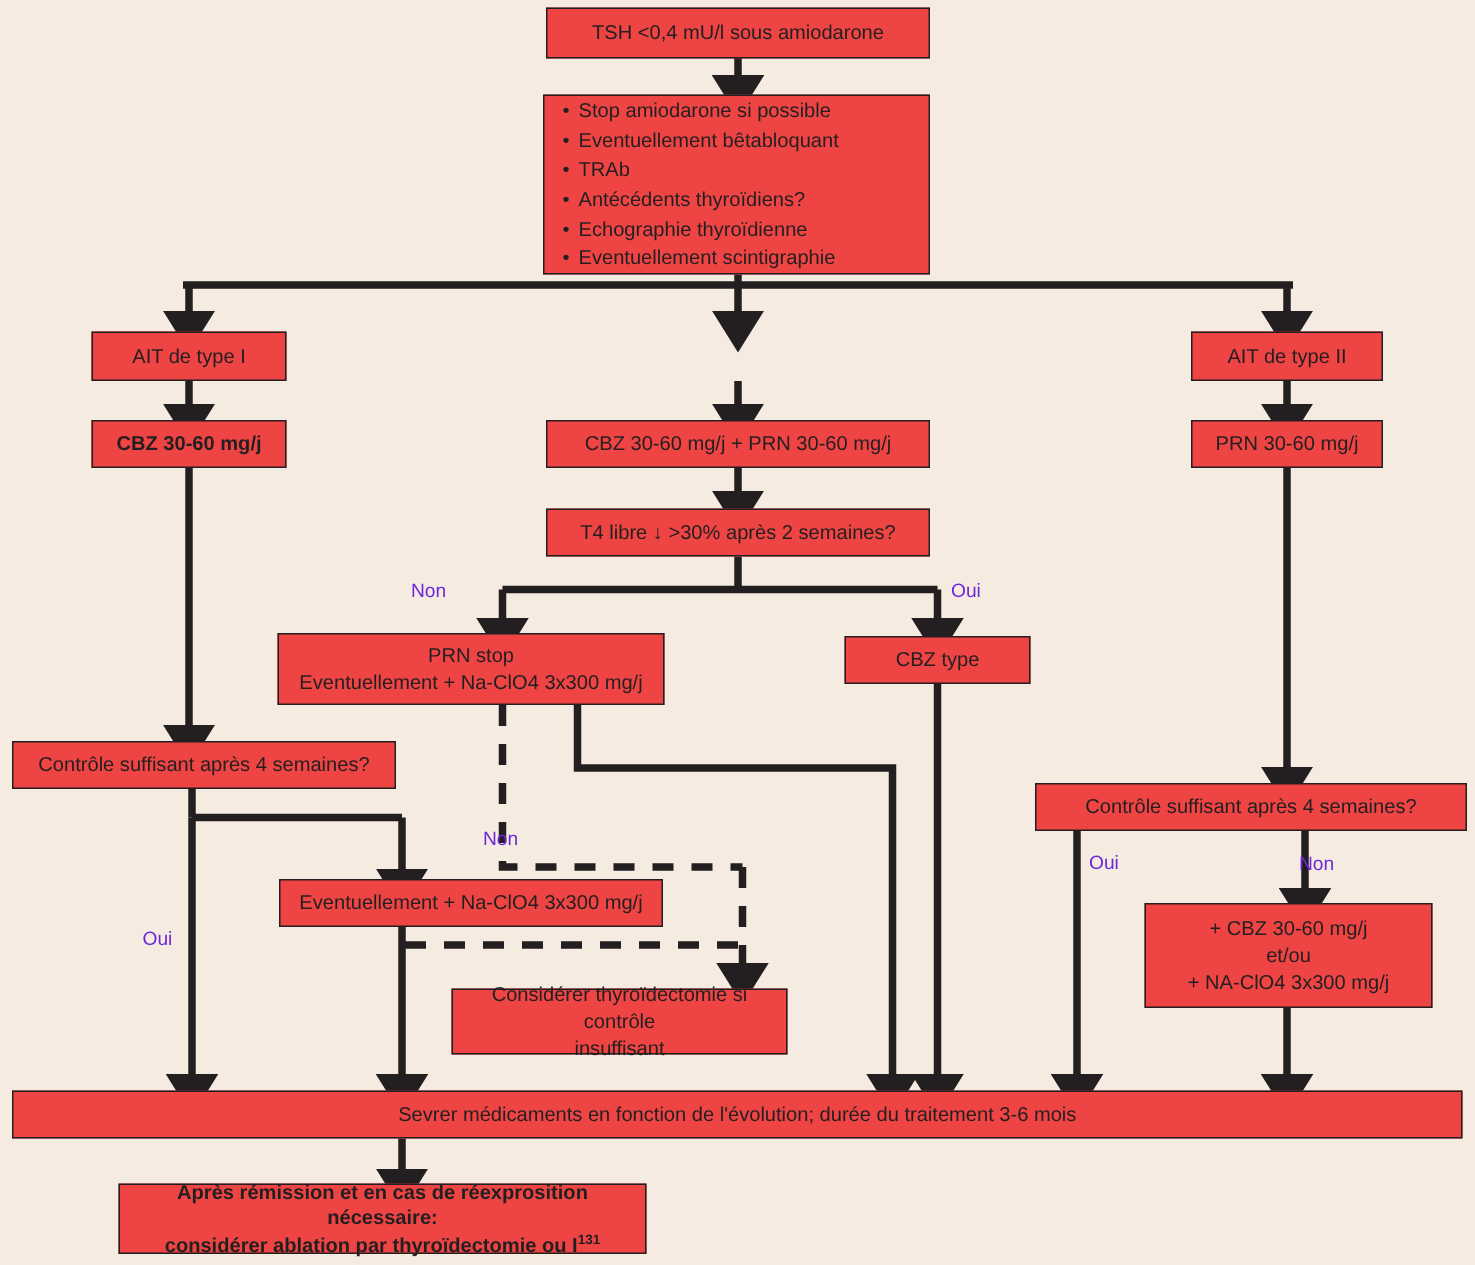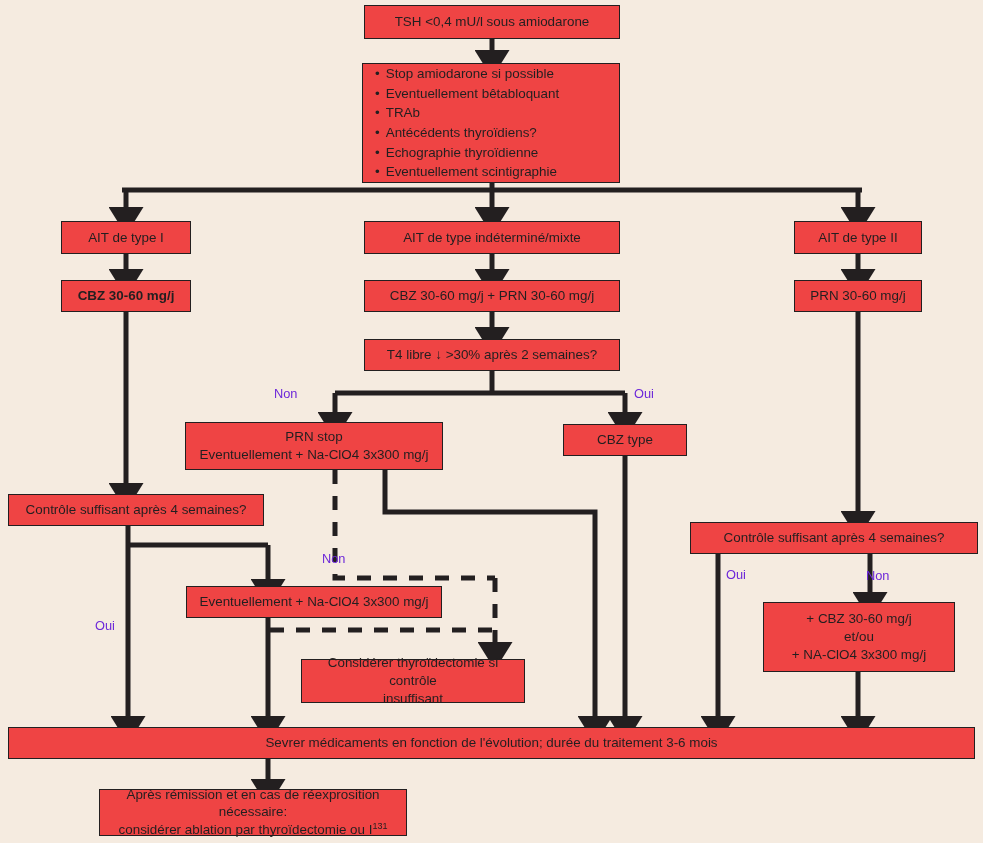--- a/index.html
+++ b/index.html
@@ -125,23 +125,20 @@
       <span class="bullet-row">Antécédents thyroïdiens?</span>
       <span class="bullet-row">Echographie thyroïdienne</span>
       <span class="bullet-row">Eventuellement scintigraphie</span>
     </div>
   </div>
 
   <div class="node" style="left:61px;top:221px;width:130px;height:33px;">
     <span class="txt">AIT de type I</span>
   </div>
 
-  <div class="node" style="left:364px;top:221px;width:256px;height:33px;">
-    <span class="txt">AIT de type indéterminé/mixte</span>
-  </div>
 
   <div class="node" style="left:794px;top:221px;width:128px;height:33px;">
     <span class="txt">AIT de type II</span>
   </div>
 
   <div class="node" style="left:61px;top:280px;width:130px;height:32px;font-weight:bold;">
     <span class="txt">CBZ 30-60 mg/j</span>
   </div>
 
   <div class="node" style="left:364px;top:280px;width:256px;height:32px;">
@@ -185,21 +182,21 @@
   <div class="node" style="left:763px;top:602px;width:192px;height:70px;">
     <span class="txt">+ CBZ 30-60 mg/j
 et/ou
 + NA-ClO4 3x300 mg/j</span>
   </div>
 
   <div class="node" style="left:8px;top:727px;width:967px;height:32px;">
     <span class="txt">Sevrer médicaments en fonction de l'évolution; durée du traitement 3-6 mois</span>
   </div>
 
-  <div class="node" style="left:99px;top:789px;width:308px;height:47px;">
+  <div class="node" style="left:79px;top:789px;width:352px;height:47px;font-weight:bold;">
     <span class="txt"><span>Après rémission et en cas de réexprosition nécessaire:</span><br><span>considérer ablation par thyroïdectomie ou I</span><span class="sup">131</span></span>
   </div>
 
   <div class="edge-label" style="left:274px;top:386px;">Non</div>
   <div class="edge-label" style="left:634px;top:386px;">Oui</div>
   <div class="edge-label" style="left:322px;top:551px;">Non</div>
   <div class="edge-label" style="left:95px;top:618px;">Oui</div>
   <div class="edge-label" style="left:726px;top:567px;">Oui</div>
   <div class="edge-label" style="left:866px;top:568px;">Non</div>
 

